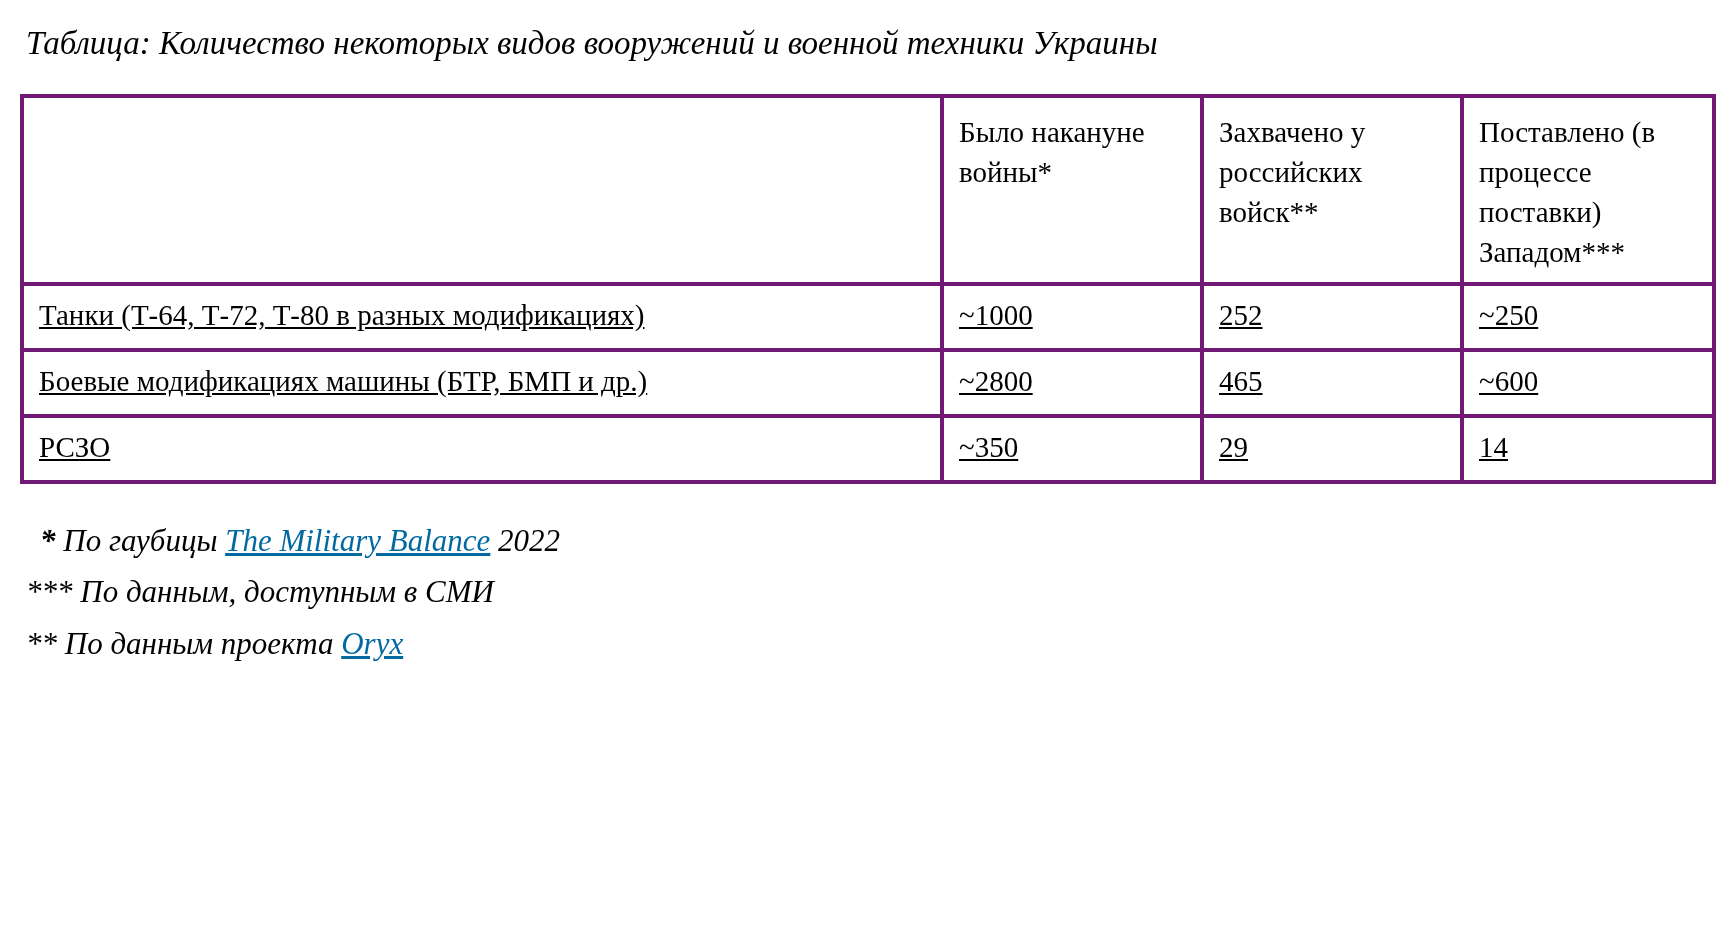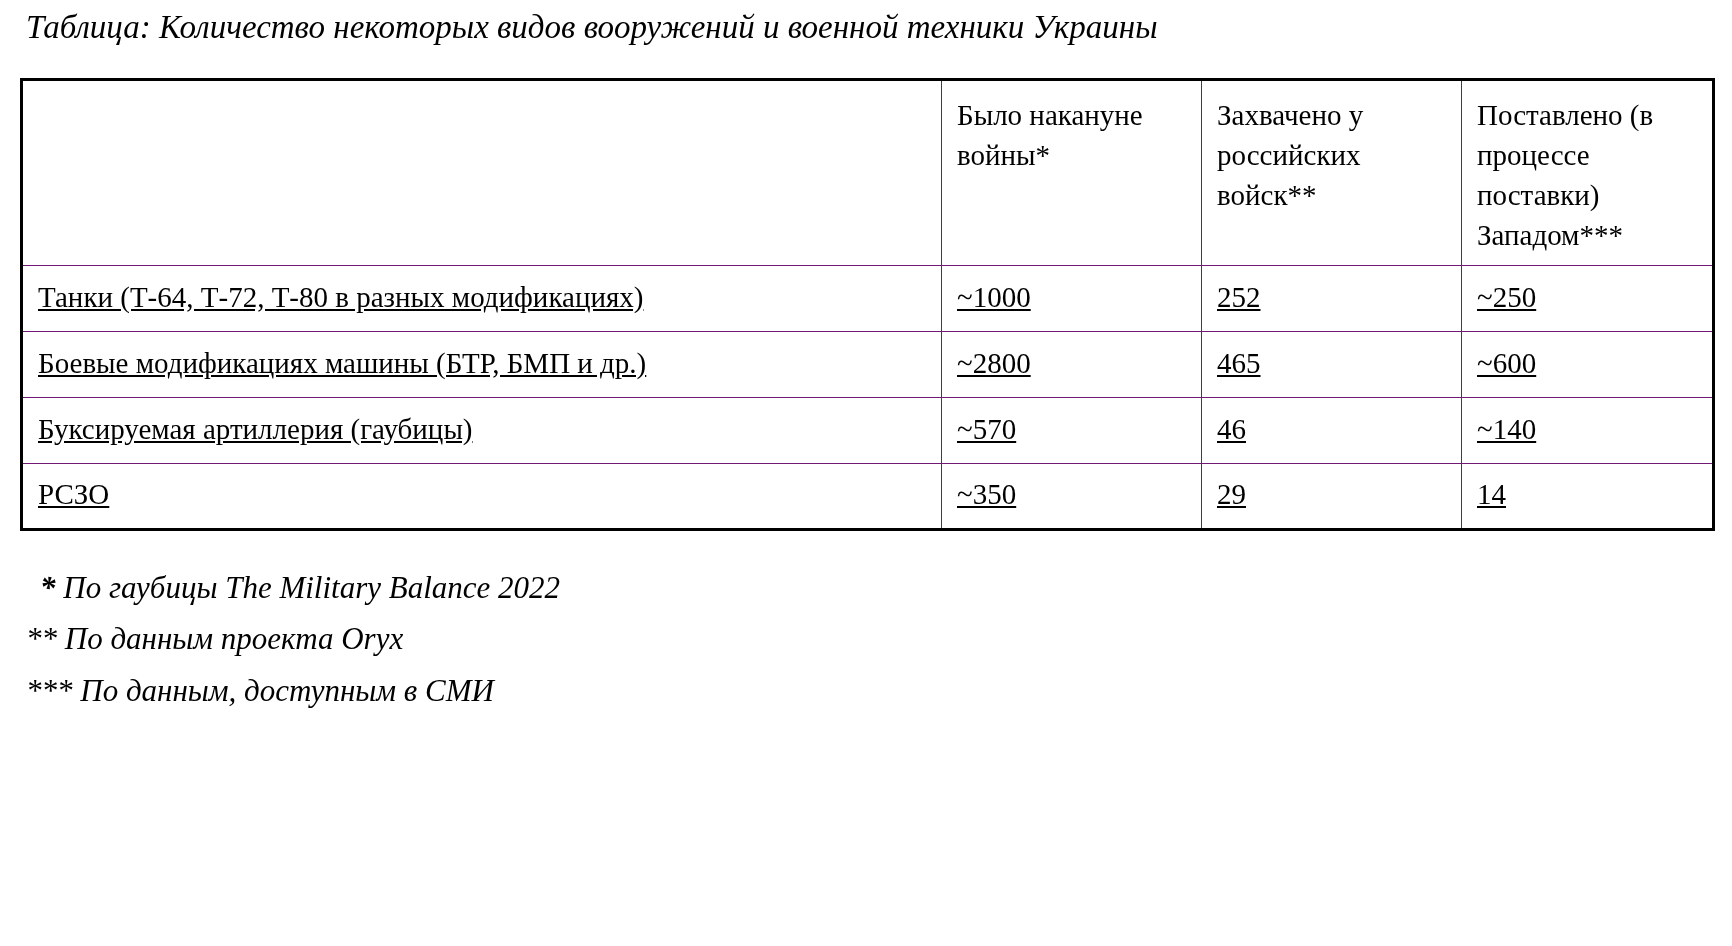--- a/index.html
+++ b/index.html
@@ -5,21 +5,21 @@
   * { box-sizing: border-box; margin: 0; padding: 0; }
   html, body {
     width: 1732px;
     height: 946px;
     background: #ffffff;
     font-family: "Liberation Serif", serif;
     color: #000000;
     overflow: hidden;
   }
   .page {
-    padding: 2px 20px 0 20px;
+    padding: 18px 20px 0 20px;
   }
   .page-title {
     font-style: italic;
     font-weight: normal;
     font-size: 33px;
     line-height: 1.2;
     margin-left: 6px;
     margin-top: 6px;
     margin-bottom: 30px;
     white-space: nowrap;
@@ -29,21 +29,21 @@
     table-layout: fixed;
     width: 1692px;
     background: #ffffff;
   }
   table.weapons-table col.c1 { width: 920px; }
   table.weapons-table col.c2 { width: 260px; }
   table.weapons-table col.c3 { width: 260px; }
   table.weapons-table col.c4 { width: 252px; }
   table.weapons-table th,
   table.weapons-table td {
-    border: 1px solid #701a75;
+    border: 4px solid #701a75;
     font-size: 29px;
     font-weight: normal;
     text-align: left;
     padding: 10px 16px 10px 15px;
     overflow: hidden;
   }
   
   table.weapons-table {
     border: 3px solid #000000;
   }
@@ -70,21 +70,22 @@
     margin-bottom: 13px;
     line-height: 1.25;
   }
   .footnote.indent-first {
     padding-left: 14px;
   }
   .footnote.indent-first .fn-marker {
     font-weight: bold;
   }
   .fn-link {
-    color: #000000;
+    color: #0369a1;
+    text-decoration: underline;
     cursor: pointer;
   }
   .fn-link:empty { display: none; }
 </style>
 </head>
 <body>
 
 <div class="page">
 
   <h1 class="page-title">Таблица: Количество некоторых видов вооружений и военной техники Украины</h1>
@@ -111,48 +112,42 @@
         <td>252</td>
         <td>~250</td>
       </tr>
       <tr class="data-row">
         <td>Боевые модификациях машины (БТР, БМП и др.)</td>
         <td>~2800</td>
         <td>465</td>
         <td>~600</td>
       </tr>
       <tr class="data-row">
-        <td>Буксируемая артиллерия (гаубицы)</td>
-        <td>~570</td>
-        <td>46</td>
-        <td>~140</td>
-      </tr>
-      <tr class="data-row">
         <td>РСЗО</td>
         <td>~350</td>
         <td>29</td>
         <td>14</td>
       </tr>
     </tbody>
   </table>
 
   <div class="footnotes">
     <p class="footnote indent-first">
       <span class="fn-marker">*</span>
       <span>По гаубицы</span>
       <a class="fn-link">The Military Balance</a>
       <span>2022</span>
     </p>
     <p class="footnote">
+      <span class="fn-marker">***</span>
+      <span>По данным, доступным в СМИ</span>
+      
+      <span></span>
+    </p>
+    <p class="footnote">
       <span class="fn-marker">**</span>
       <span>По данным проекта</span>
       <a class="fn-link">Oryx</a>
-      <span></span>
-    </p>
-    <p class="footnote">
-      <span class="fn-marker">***</span>
-      <span>По данным, доступным в СМИ</span>
-      
       <span></span>
     </p>
   </div>
 
 </div>
 
 </body></html>

